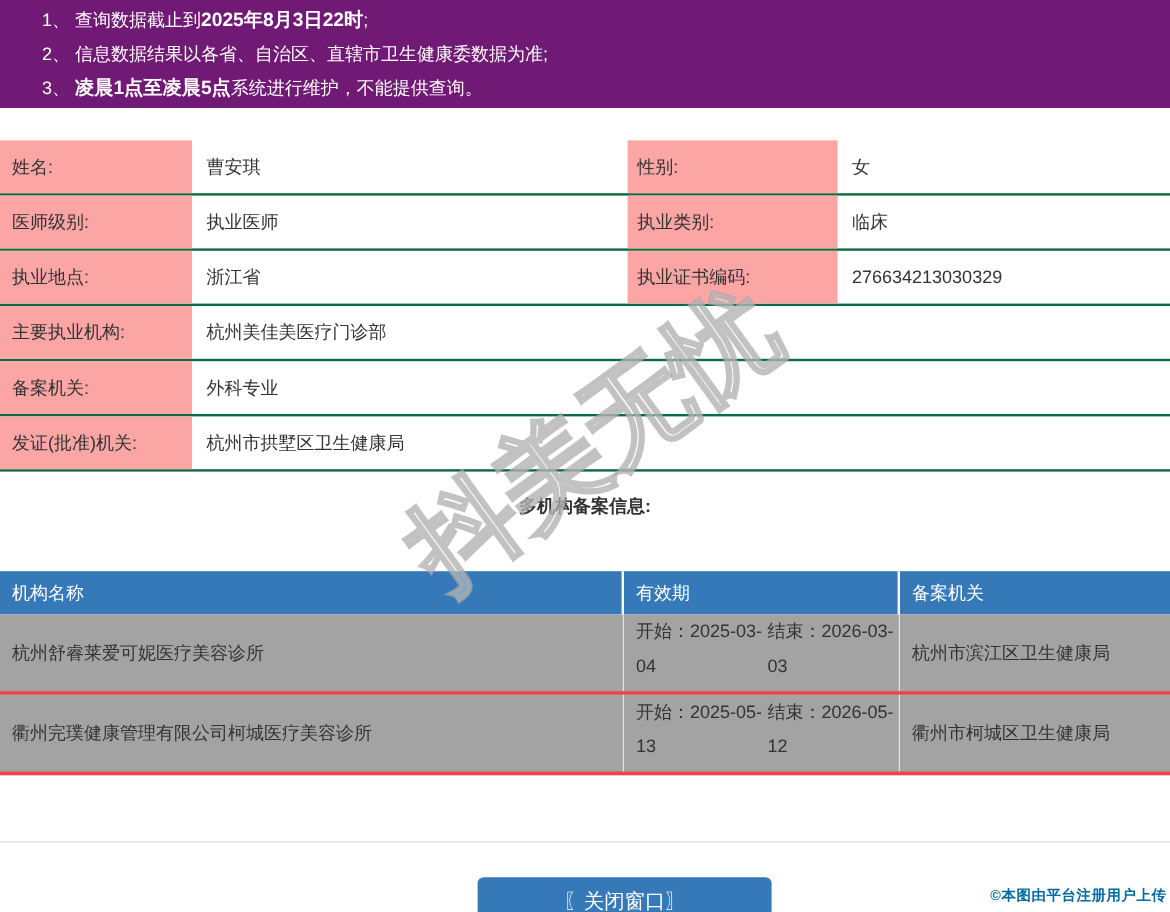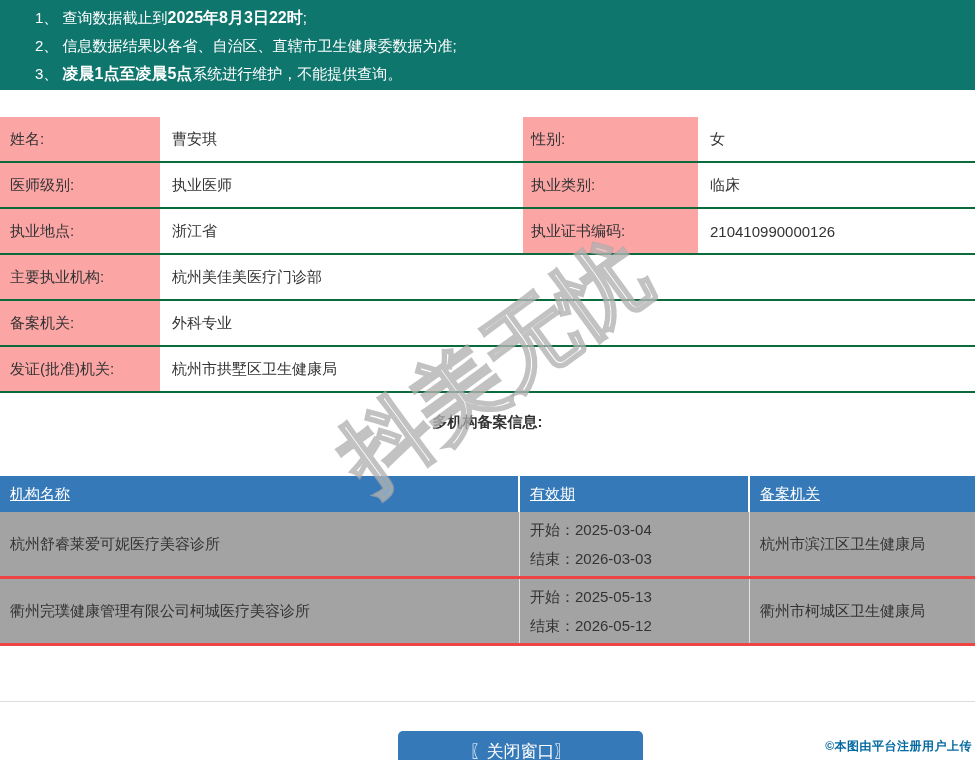--- a/index.html
+++ b/index.html
@@ -1,47 +1,47 @@
 <!DOCTYPE html>
 <html><head>
 <meta charset="utf-8">
 <style>
   * { margin:0; padding:0; box-sizing:border-box; }
   html,body { width:975px; height:760px; overflow:hidden; background:#fff;
     font-family:"Liberation Sans","DejaVu Sans",sans-serif; }
   .page { position:relative; width:975px; height:760px; overflow:hidden; }
 
   
-  .notice { background:#0f766e; color:#fff; height:90px; padding:4px 10px 0 35px; }
+  .notice { background:#701a75; color:#fff; height:90px; padding:4px 10px 0 35px; }
   .notice-line { font-size:15px; line-height:28px; white-space:nowrap; }
   .notice-line b { font-size:16px; }
 
   
   .profile { margin-top:27px; }
   .prow { display:grid; grid-template-columns:160px 363px 175px 1fr; height:46px;
     border-bottom:2px solid #0c6b3d; font-size:15px; color:#333; }
   .prow.full { grid-template-columns:160px 1fr; }
   .plabel { background:#fca5a5; display:flex; align-items:center; padding-left:10px; height:100%; }
   .plabel.second { padding-left:8px; }
   .pvalue { display:flex; align-items:center; padding-left:12px; height:100%; }
 
   .section-title { margin-top:20px; height:18px; text-align:center; font-size:15px;
     font-weight:bold; color:#333; }
 
   
   .org-table { margin-top:45px; font-size:15px; color:#333; }
   .org-header { display:grid; grid-template-columns:520px 230px 1fr; background:#3579b8;
     color:#fff; height:36px; }
-  .org-header .hcell { display:flex; align-items:center; padding-left:10px;text-decoration:underline; }
+  .org-header .hcell { display:flex; align-items:center; padding-left:10px; }
   .org-header .hcell.sep { border-right:2px solid #fff; }
   .org-row { display:grid; grid-template-columns:520px 230px 1fr; height:67px;
     border-bottom:3px solid #ef4444; background:#a3a3a3; }
   .org-row .cell { display:flex; align-items:center; padding-left:10px; height:100%; }
   .org-row .cell.sep { border-right:1px solid #e3e3e3; }
-  .org-row .cell.validity { flex-direction:column; justify-content:center;
+  .org-row .cell.validity { flex-direction:row; justify-content:center;
     align-items:flex-start; line-height:29px; }
 
   .divider { margin-top:55px; border-top:1px solid #ddd; width:975px; }
 
   .close-btn { position:absolute; left:398px; top:731px; width:245px; height:42px;
     background:#3579b8; border:none; border-radius:5px; color:#fff; font-size:17px;
     text-align:center; line-height:40px; cursor:pointer;
     font-family:"Liberation Sans","DejaVu Sans",sans-serif; }
 
   .footer-note { position:absolute; right:3px; top:738px; font-size:12px; font-weight:bold;
@@ -74,21 +74,21 @@
     <div class="prow">
       <div class="plabel">医师级别:</div>
       <div class="pvalue">执业医师</div>
       <div class="plabel second">执业类别:</div>
       <div class="pvalue">临床</div>
     </div>
     <div class="prow">
       <div class="plabel">执业地点:</div>
       <div class="pvalue">浙江省</div>
       <div class="plabel second">执业证书编码:</div>
-      <div class="pvalue">210410990000126</div>
+      <div class="pvalue">276634213030329</div>
     </div>
     <div class="prow full">
       <div class="plabel">主要执业机构:</div>
       <div class="pvalue">杭州美佳美医疗门诊部</div>
     </div>
     <div class="prow full">
       <div class="plabel">备案机关:</div>
       <div class="pvalue">外科专业</div>
     </div>
     <div class="prow full">

